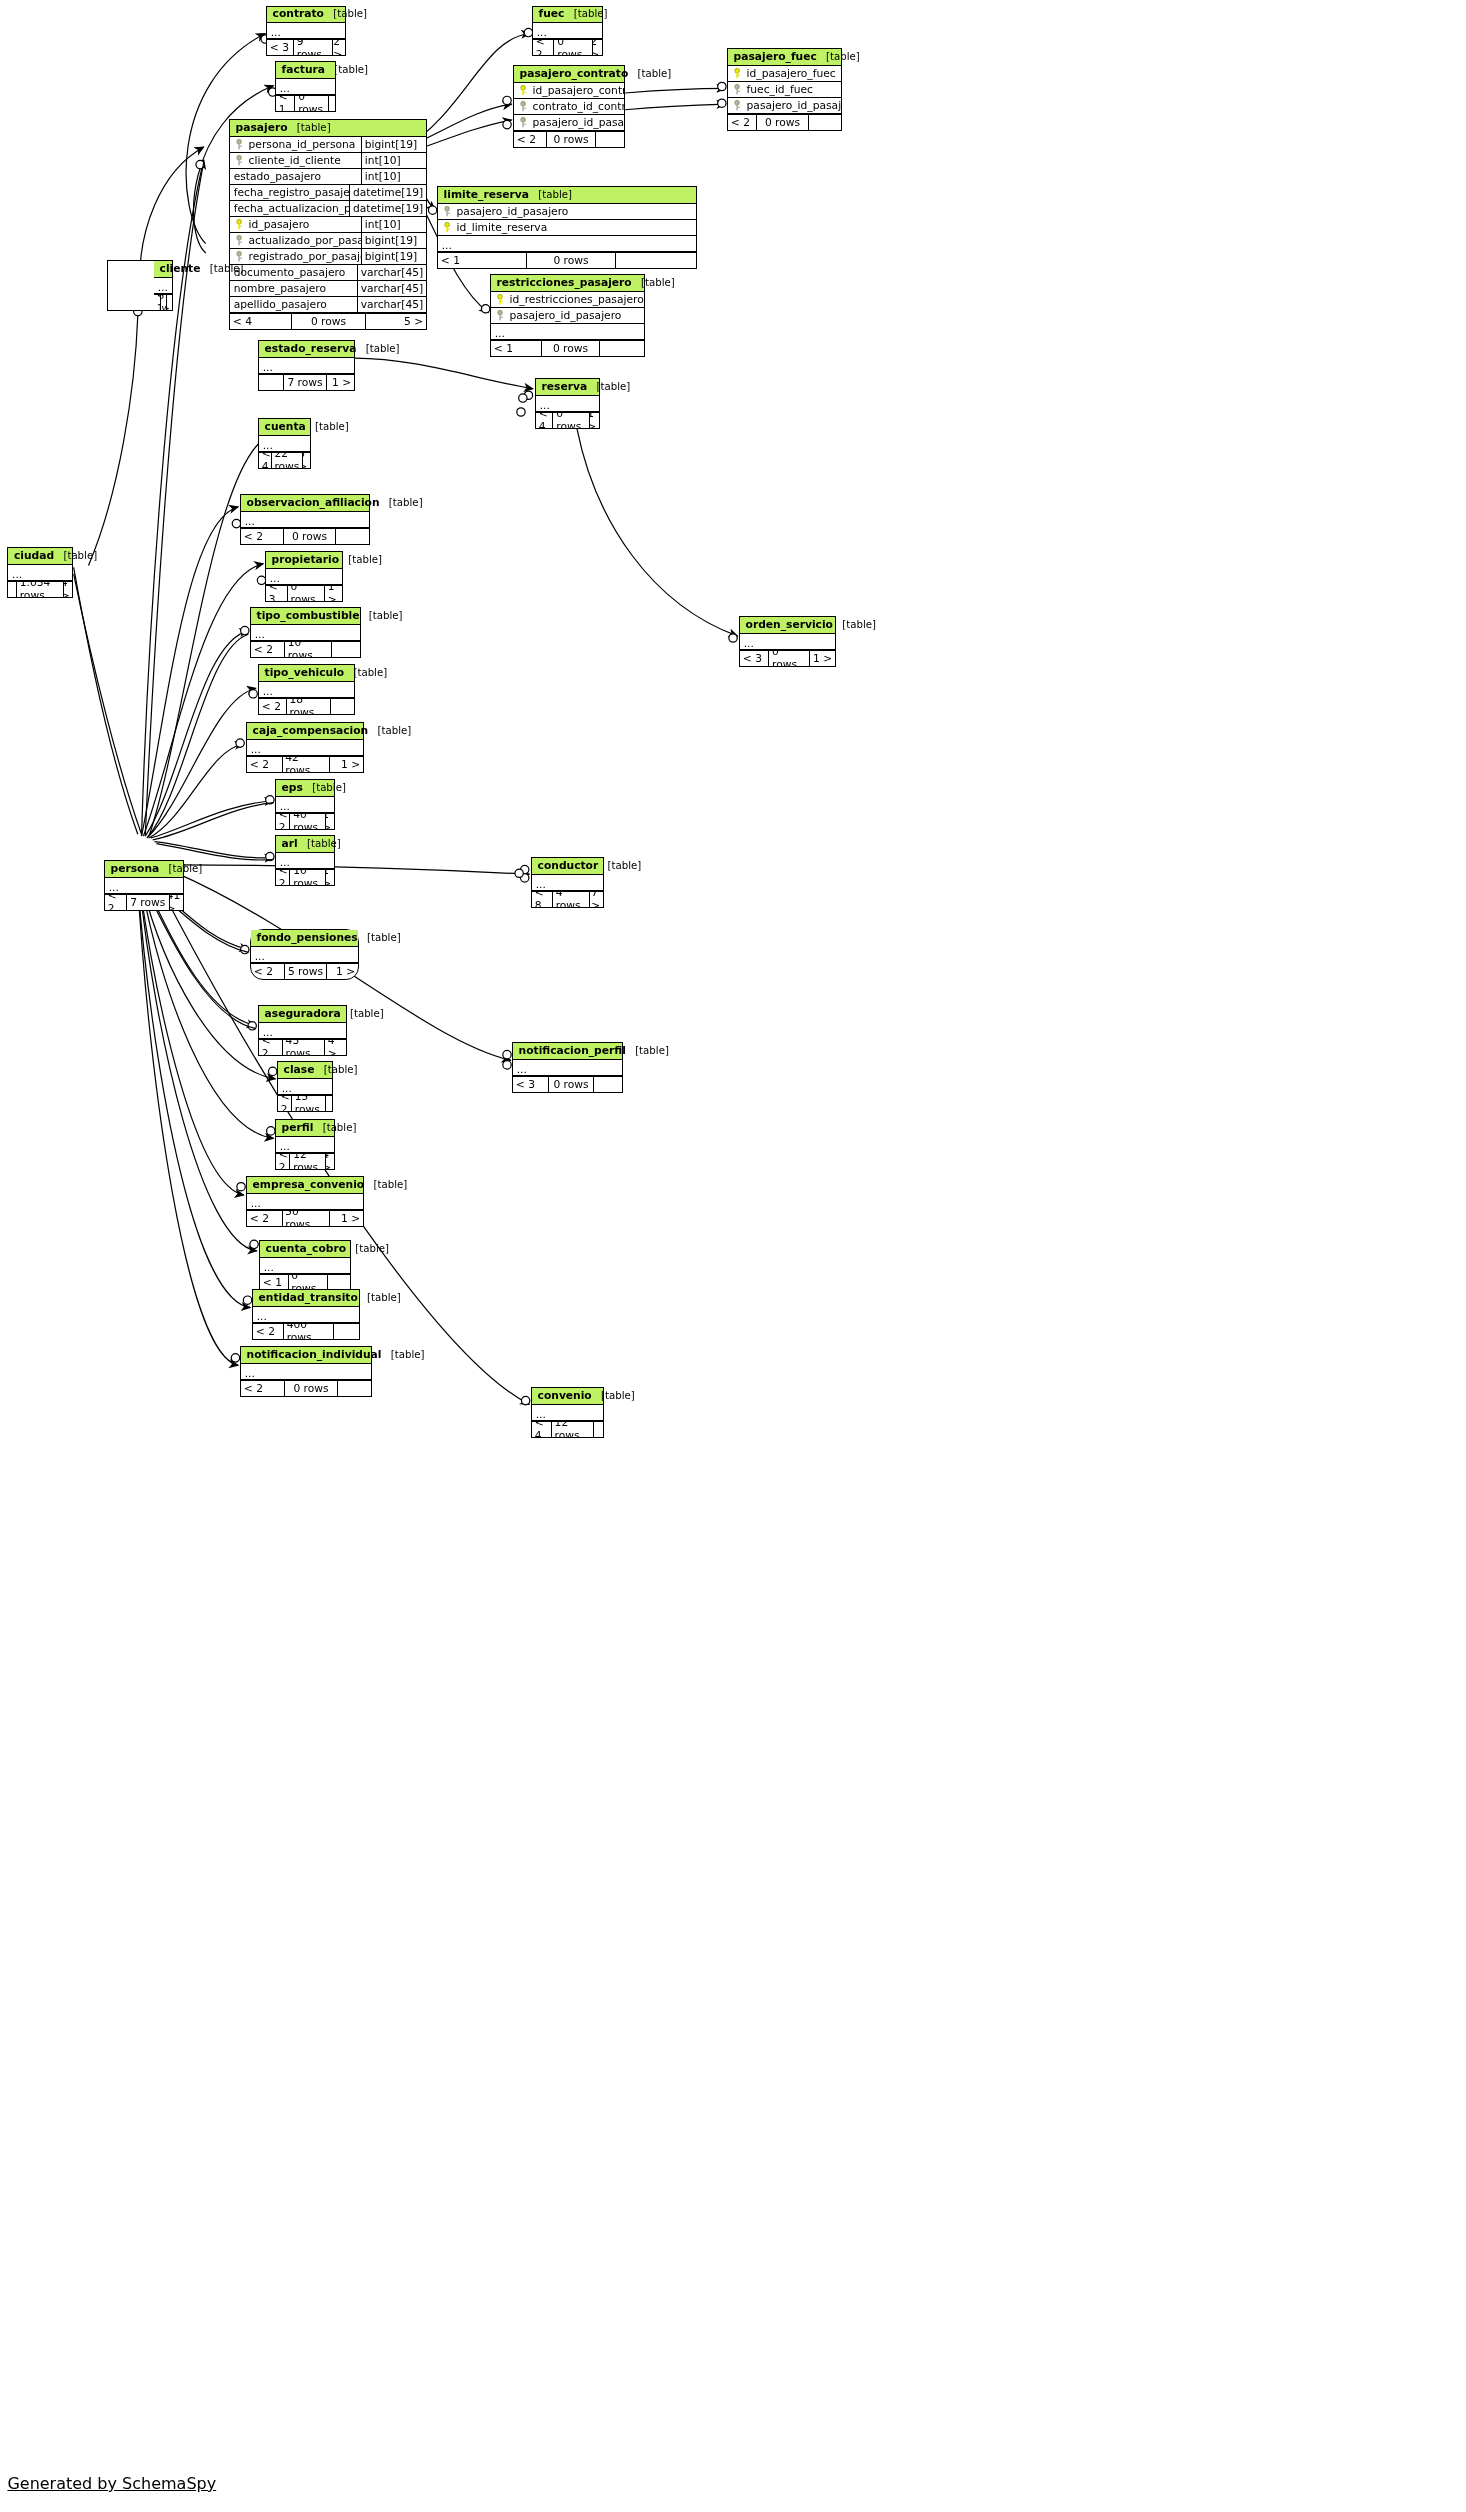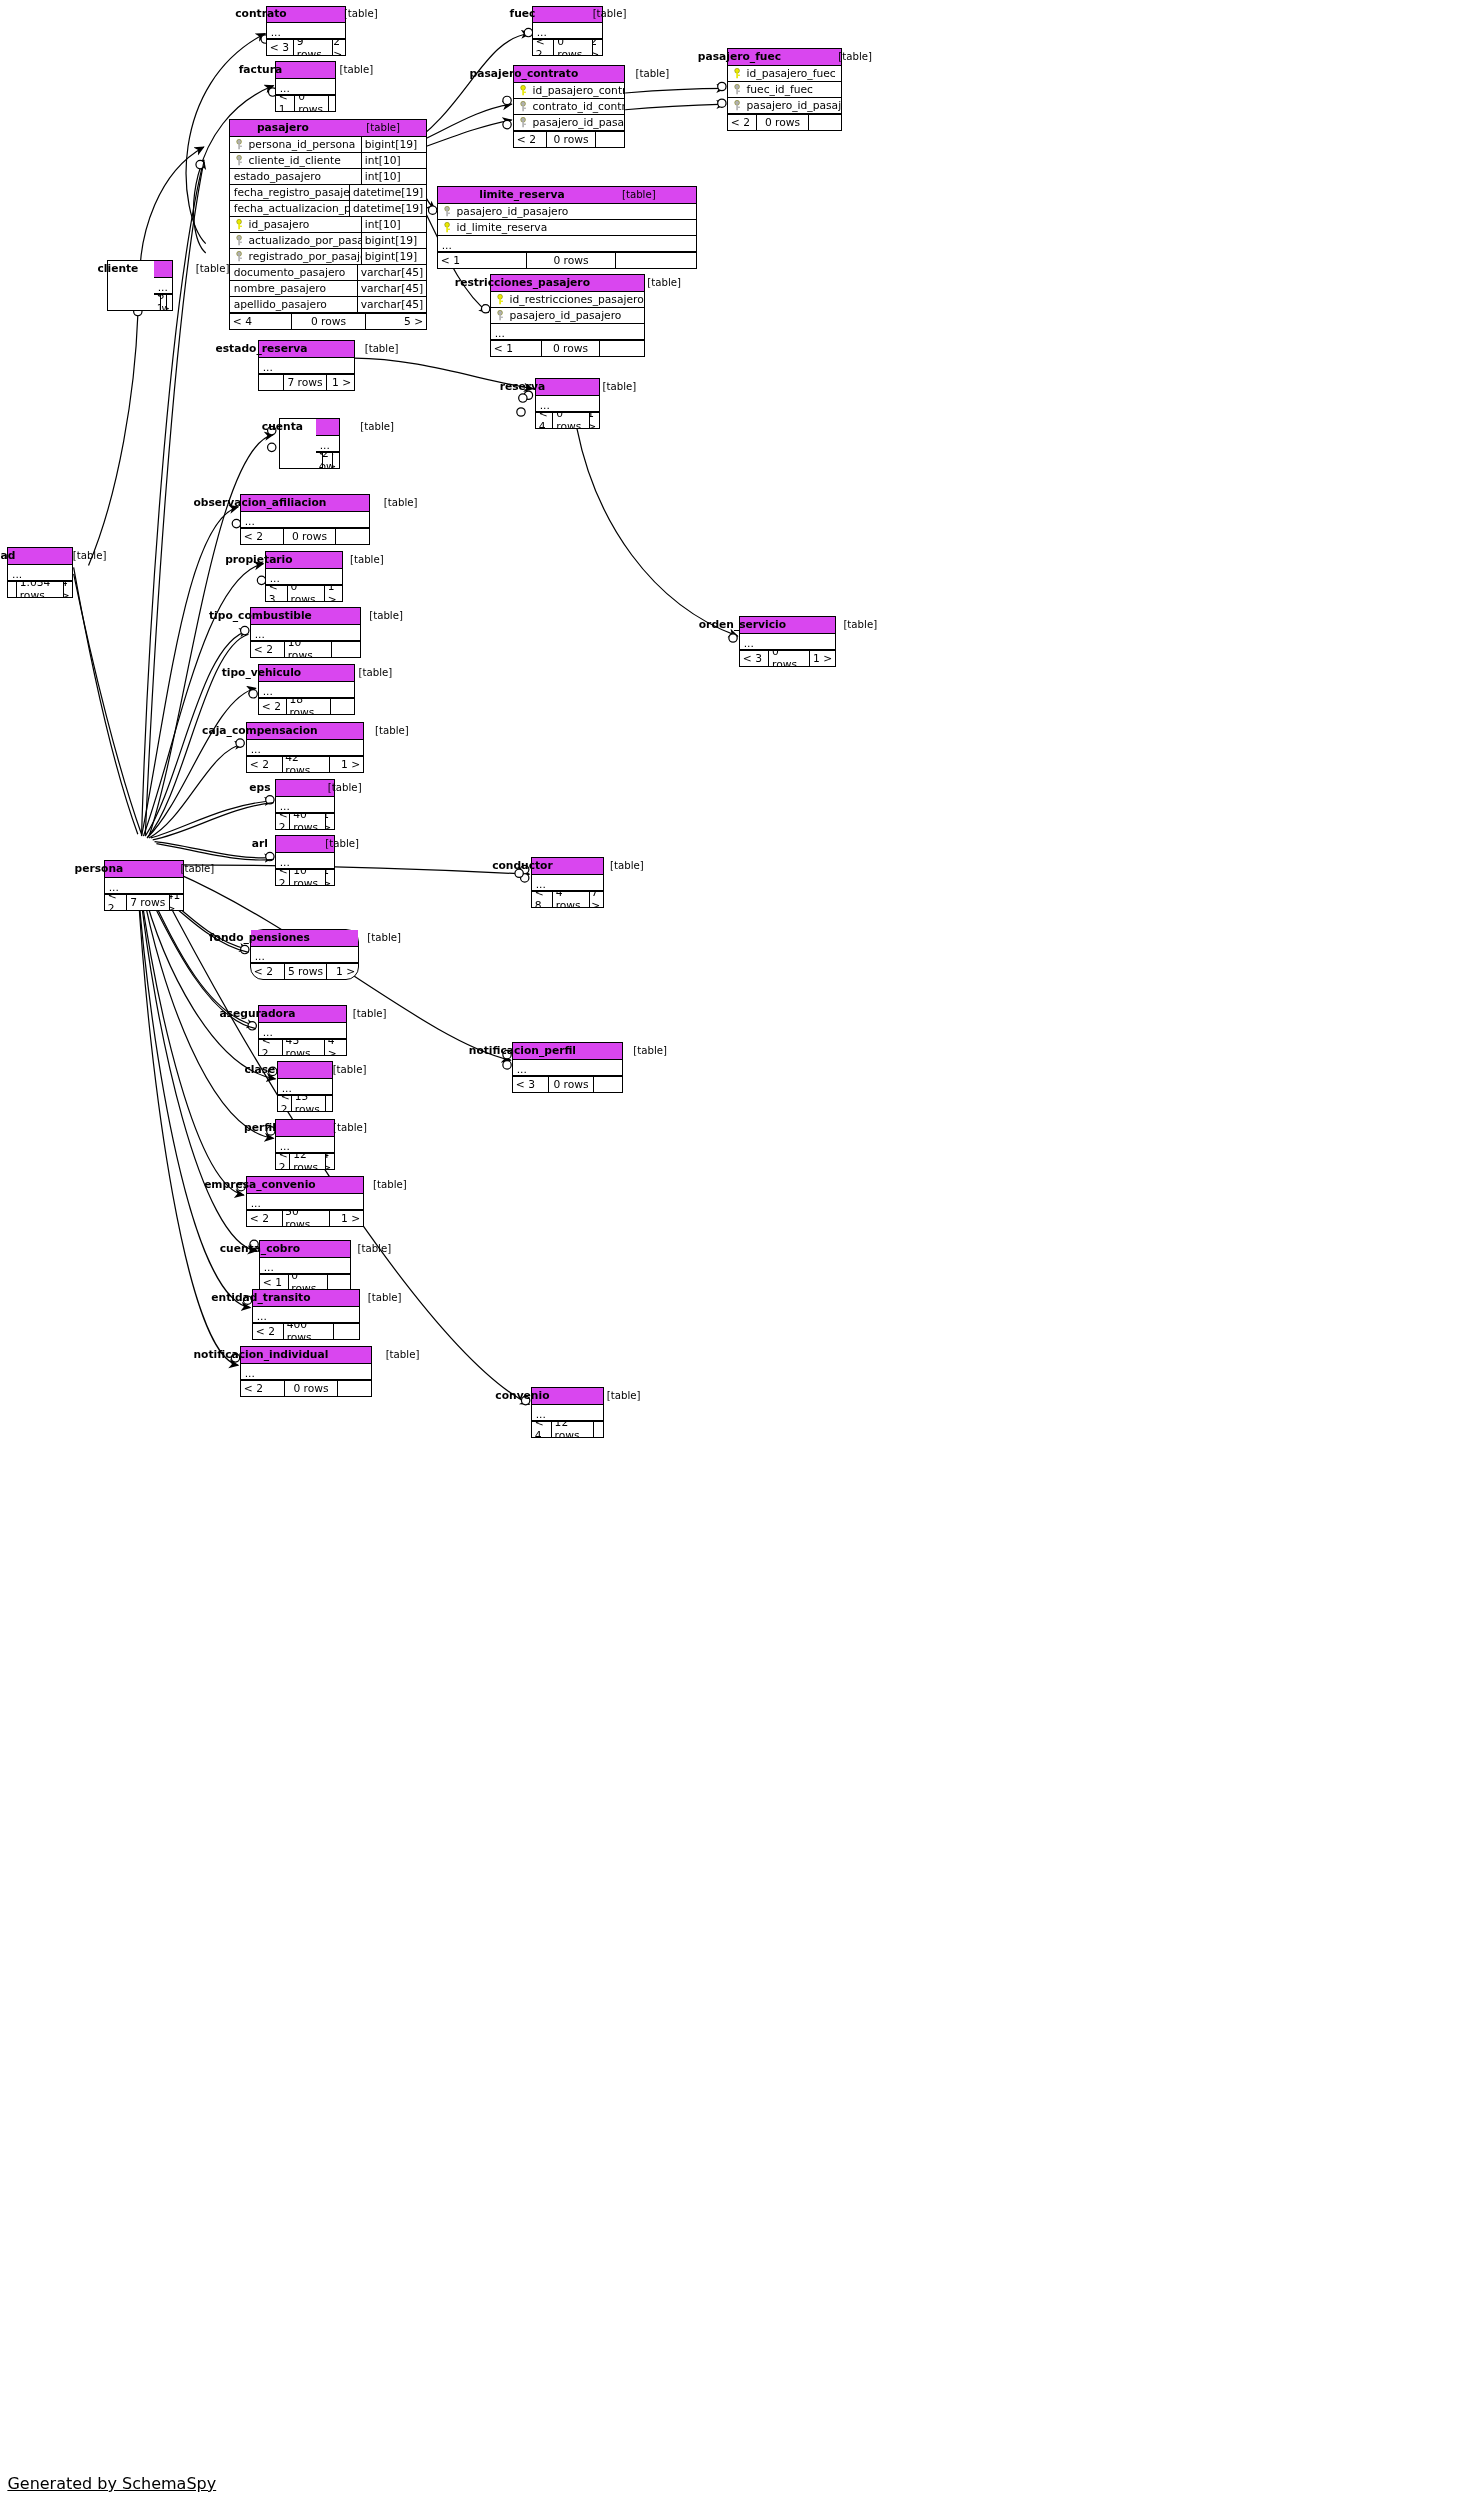--- a/index.html
+++ b/index.html
@@ -28,28 +28,27 @@
     background:#ffffff;
     border:0.9px solid #000;
     box-sizing:border-box;
     z-index:5;
   }
   .tbl.thick{ border:1.9px solid #000;margin-left:23px; }
 
   .tbl .hdr{
     display:flex;
     align-items:center;
-    justify-content:center;
-    background:#d946ef;
+    justify-content:flex-start;
+    background:#bef264;
     border-bottom:0.9px solid #000;
     padding:0.9px 4.7px 1.9px 5.6px;
     height:16.7px;
     box-sizing:border-box;
     white-space:nowrap;
-    gap:48px;
   }
   .tbl .hdr .nm{
     font-weight:bold;
     font-size:10.7px;
     color:#000;
     letter-spacing:0px;
   }
   .tbl .hdr .tag{
     font-size:10.2px;
     color:#000;
@@ -596,21 +595,21 @@
         <span class="nm">reserva</span>
         <span class="tag">[table]</span>
       </div>
       <div class="ellip">...</div>
       <div class="foot">
         <div class="fl" style="width:18.6px">&lt; 4</div>
         <div class="fc" style="flex:1 1 auto">0 rows</div>
         <div class="fr" style="width:10.2px">1 &gt;</div>
       </div>
     </div>
-    <div class="tbl" style="left: 279px; top: 418px; width: 61px; padding-left: 36px;">
+    <div class="tbl" style="left: 258px; top: 418px; width: 53px;">
       <div class="hdr">
         <span class="nm">cuenta</span>
         <span class="tag">[table]</span>
       </div>
       <div class="ellip">...</div>
       <div class="foot">
         <div class="fl" style="width:16.7px">&lt; 4</div>
         <div class="fc" style="flex:1 1 auto">22 rows</div>
         <div class="fr" style="width:8.4px">3 &gt;</div>
       </div>

